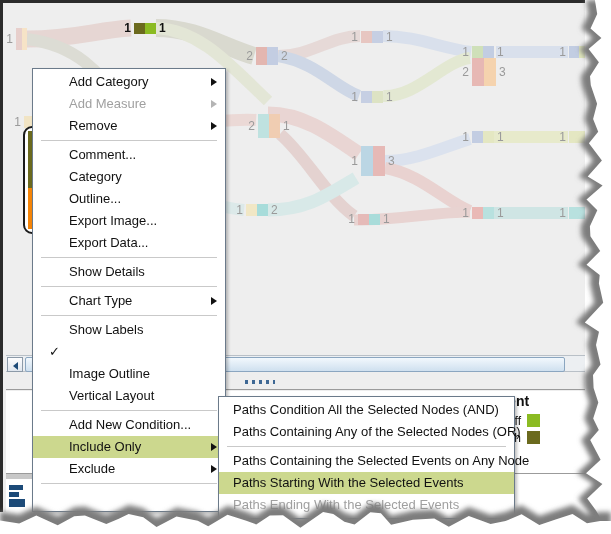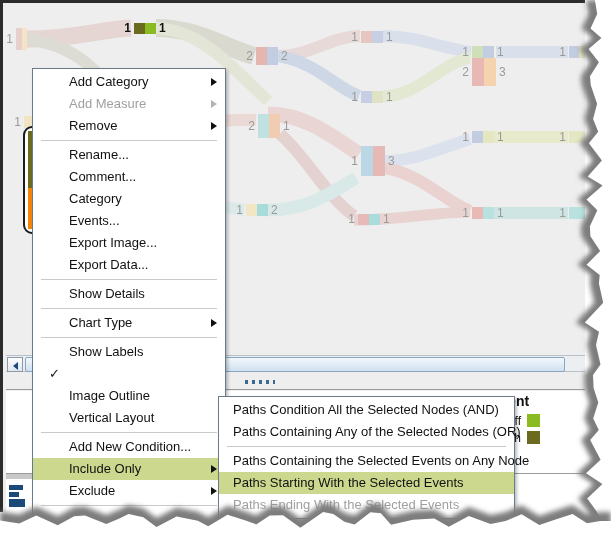--- a/index.html
+++ b/index.html
@@ -396,24 +396,23 @@
       <i style="left:0;top:14px;width:16px;height:8px;"></i>
     </div>
 
   </div>
 
   <div class="menu" id="menu-main">
       <div class="mi"><span>Add Category</span><span class="arw"></span></div>
       <div class="mi dis"><span>Add Measure</span><span class="arw"></span></div>
       <div class="mi"><span>Remove</span><span class="arw"></span></div>
       <div class="sep"></div>
-      <div class="mi"><span>Rename...</span></div>
       <div class="mi"><span>Comment...</span></div>
       <div class="mi"><span>Category</span></div>
-      <div class="mi"><span>Events...</span></div>
+      <div class="mi"><span>Outline...</span></div>
       <div class="mi"><span>Export Image...</span></div>
       <div class="mi"><span>Export Data...</span></div>
       <div class="sep"></div>
       <div class="mi"><span>Show Details</span></div>
       <div class="sep"></div>
       <div class="mi"><span>Chart Type</span><span class="arw"></span></div>
       <div class="sep"></div>
       <div class="mi"><span>Show Labels</span></div>
       <div class="mi"><span class="chk">✓</span></div>
       <div class="mi"><span>Image Outline</span></div>

